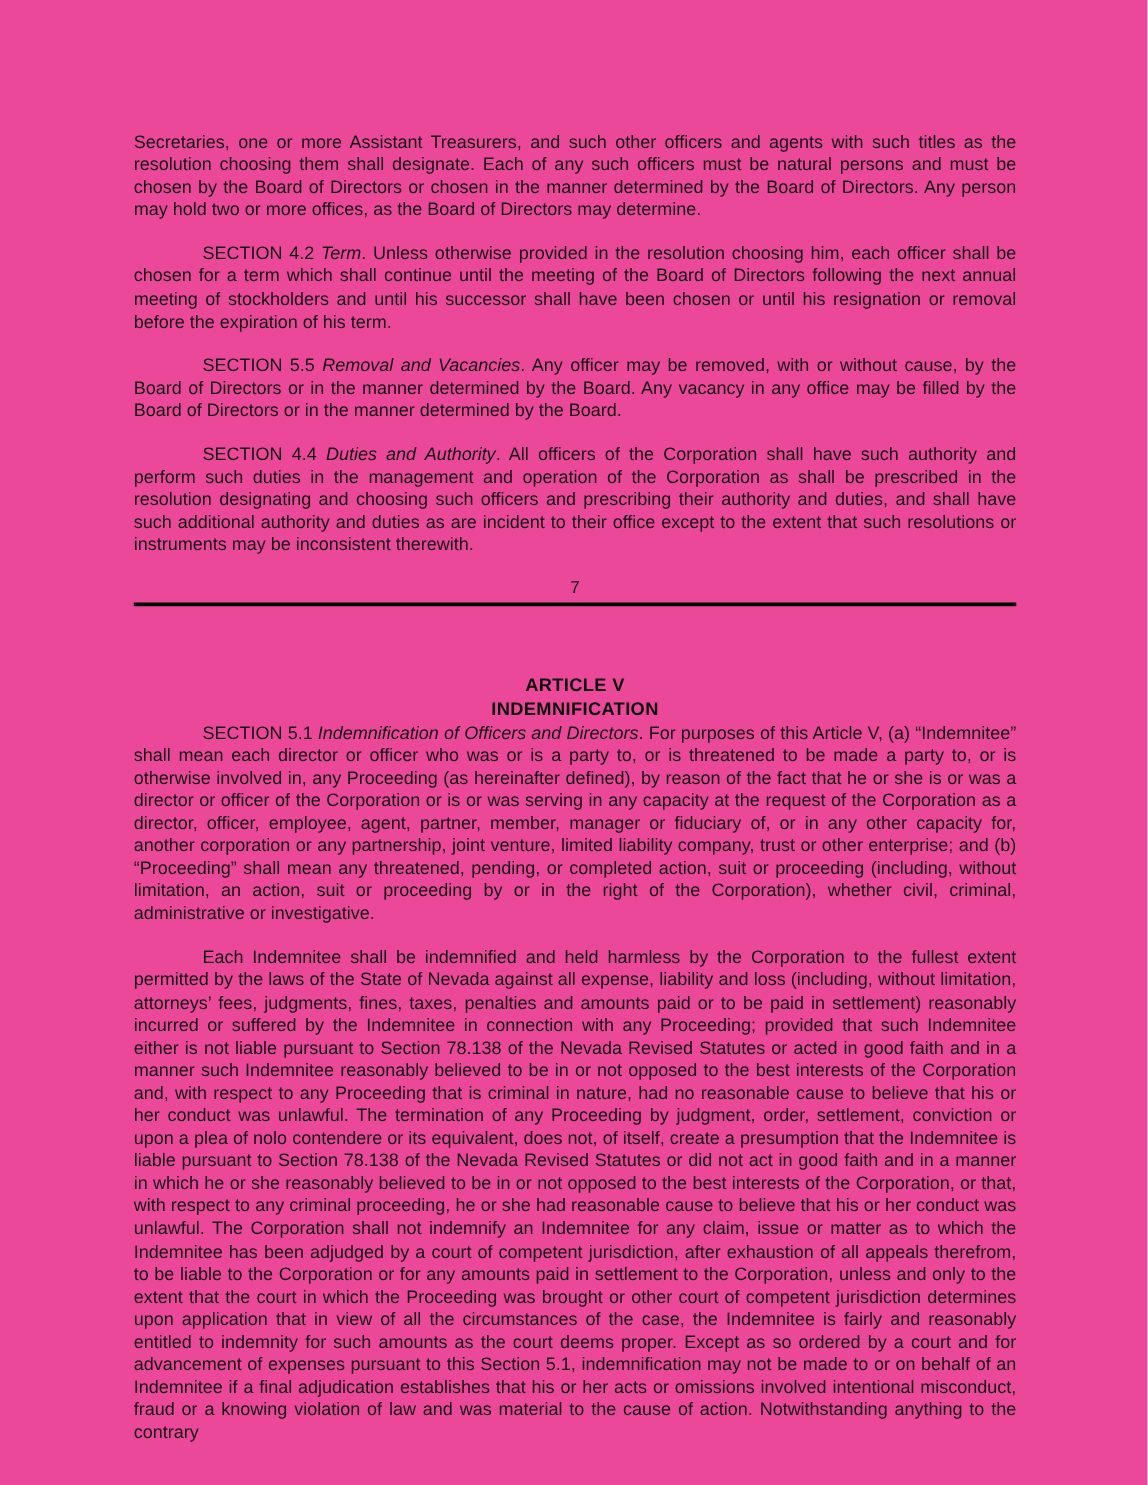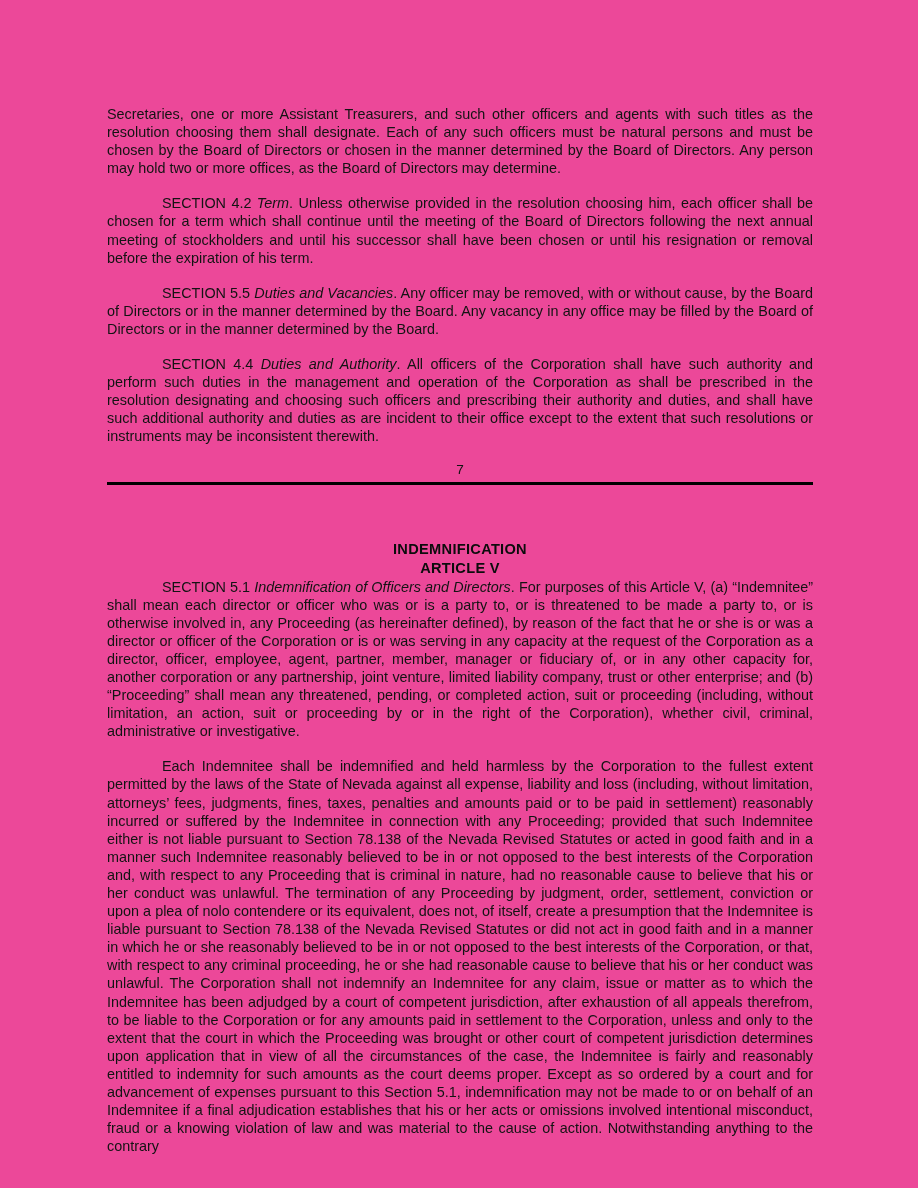--- a/index.html
+++ b/index.html
@@ -85,35 +85,35 @@
 <div class="page">
   <div class="content">
 
     <p class="body-par">Secretaries, one or more Assistant Treasurers, and such other officers and agents with such titles as the resolution choosing them shall designate. Each of any such officers must be natural persons and must be chosen by the Board of Directors or chosen in the manner determined by the Board of Directors. Any person may hold two or more offices, as the Board of Directors may determine.</p>
 
     <p class="body-par indented">
       <span class="sec-label">SECTION 4.2</span><span> </span><span class="sec-title">Term</span><span>. Unless otherwise provided in the resolution choosing him, each officer shall be chosen for a term which shall continue until the meeting of the Board of Directors following the next annual meeting of stockholders and until his successor shall have been chosen or until his resignation or removal before the expiration of his term.</span>
     </p>
 
     <p class="body-par indented">
-      <span class="sec-label">SECTION 5.5</span><span> </span><span class="sec-title">Duties and Vacancies</span><span>. Any officer may be removed, with or without cause, by the Board of Directors or in the manner determined by the Board. Any vacancy in any office may be filled by the Board of Directors or in the manner determined by the Board.</span>
+      <span class="sec-label">SECTION 5.5</span><span> </span><span class="sec-title">Removal and Vacancies</span><span>. Any officer may be removed, with or without cause, by the Board of Directors or in the manner determined by the Board. Any vacancy in any office may be filled by the Board of Directors or in the manner determined by the Board.</span>
     </p>
 
     <p class="body-par indented tight">
       <span class="sec-label">SECTION 4.4</span><span> </span><span class="sec-title">Duties and Authority</span><span>. All officers of the Corporation shall have such authority and perform such duties in the management and operation of the Corporation as shall be prescribed in the resolution designating and choosing such officers and prescribing their authority and duties, and shall have such additional authority and duties as are incident to their office except to the extent that such resolutions or instruments may be inconsistent therewith.</span>
     </p>
 
     <div class="page-break">
       <div class="page-number">7</div>
       <div class="page-rule"></div>
     </div>
 
     <div class="article-heading">
+      <div>ARTICLE V</div>
       <div>INDEMNIFICATION</div>
-      <div>ARTICLE V</div>
     </div>
 
     <p class="body-par indented after-heading">
       <span class="sec-label">SECTION 5.1</span><span> </span><span class="sec-title">Indemnification of Officers and Directors</span><span>. For purposes of this Article V, (a) “Indemnitee” shall mean each director or officer who was or is a party to, or is threatened to be made a party to, or is otherwise involved in, any Proceeding (as hereinafter defined), by reason of the fact that he or she is or was a director or officer of the Corporation or is or was serving in any capacity at the request of the Corporation as a director, officer, employee, agent, partner, member, manager or fiduciary of, or in any other capacity for, another corporation or any partnership, joint venture, limited liability company, trust or other enterprise; and (b) “Proceeding” shall mean any threatened, pending, or completed action, suit or proceeding (including, without limitation, an action, suit or proceeding by or in the right of the Corporation), whether civil, criminal, administrative or investigative.</span>
     </p>
 
     <p class="body-par indented big-par">Each Indemnitee shall be indemnified and held harmless by the Corporation to the fullest extent permitted by the laws of the State of Nevada against all expense, liability and loss (including, without limitation, attorneys’ fees, judgments, fines, taxes, penalties and amounts paid or to be paid in settlement) reasonably incurred or suffered by the Indemnitee in connection with any Proceeding; provided that such Indemnitee either is not liable pursuant to Section 78.138 of the Nevada Revised Statutes or acted in good faith and in a manner such Indemnitee reasonably believed to be in or not opposed to the best interests of the Corporation and, with respect to any Proceeding that is criminal in nature, had no reasonable cause to believe that his or her conduct was unlawful. The termination of any Proceeding by judgment, order, settlement, conviction or upon a plea of nolo contendere or its equivalent, does not, of itself, create a presumption that the Indemnitee is liable pursuant to Section 78.138 of the Nevada Revised Statutes or did not act in good faith and in a manner in which he or she reasonably believed to be in or not opposed to the best interests of the Corporation, or that, with respect to any criminal proceeding, he or she had reasonable cause to believe that his or her conduct was unlawful. The Corporation shall not indemnify an Indemnitee for any claim, issue or matter as to which the Indemnitee has been adjudged by a court of competent jurisdiction, after exhaustion of all appeals therefrom, to be liable to the Corporation or for any amounts paid in settlement to the Corporation, unless and only to the extent that the court in which the Proceeding was brought or other court of competent jurisdiction determines upon application that in view of all the circumstances of the case, the Indemnitee is fairly and reasonably entitled to indemnity for such amounts as the court deems proper. Except as so ordered by a court and for advancement of expenses pursuant to this Section 5.1, indemnification may not be made to or on behalf of an Indemnitee if a final adjudication establishes that his or her acts or omissions involved intentional misconduct, fraud or a knowing violation of law and was material to the cause of action. Notwithstanding anything to the contrary</p>
 
   </div>
 </div>

